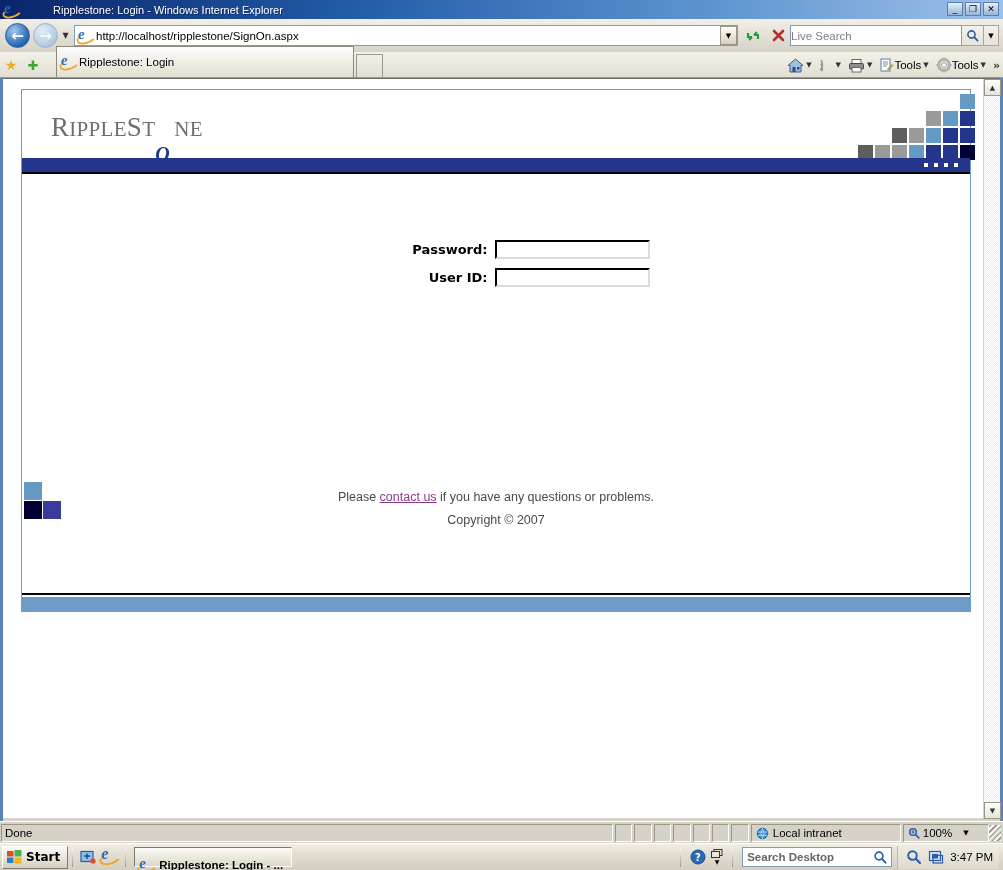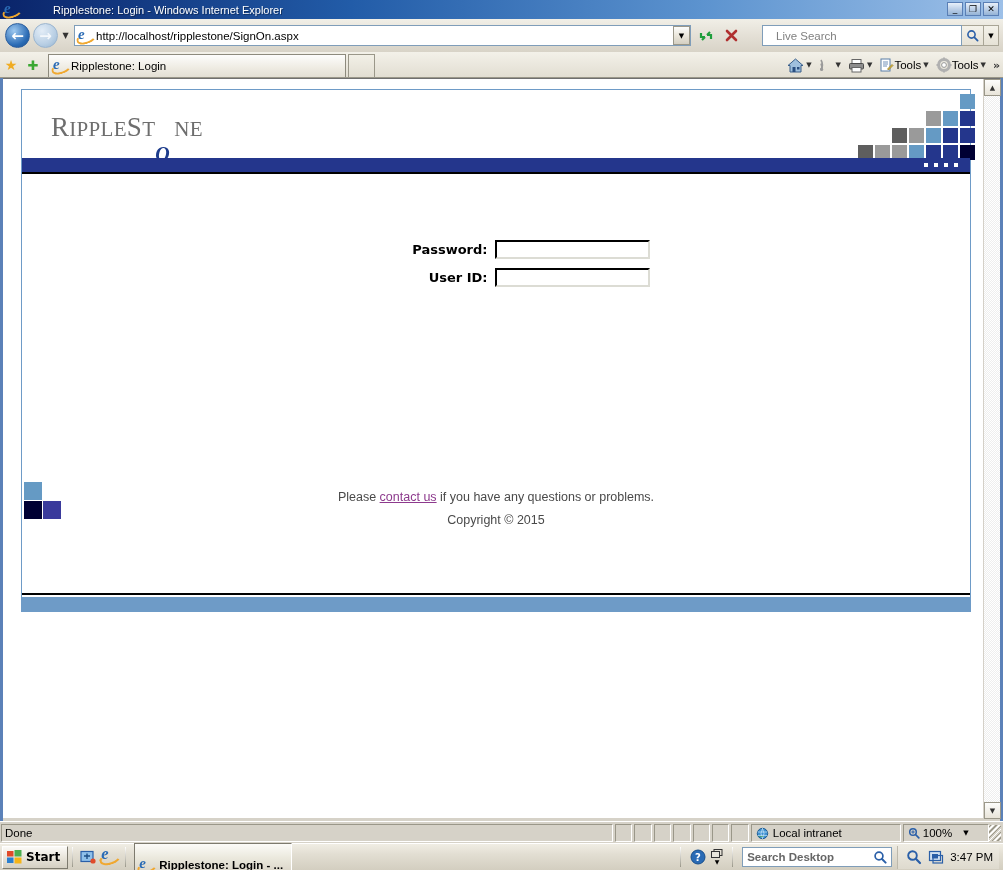--- a/index.html
+++ b/index.html
@@ -90,23 +90,23 @@
     display:flex;align-items:center;justify-content:center;
     font-size: 7px; font-family:"DejaVu Sans",sans-serif;
   }
   .tbtn {
     width: 23px; height: 23px; margin-left: 3px; flex: 0 0 auto;
     display: flex; align-items: center; justify-content: center;
     border: 1px solid transparent;
     font-family: "DejaVu Sans", sans-serif;
   }
   #searchbox {
-    width: 200px; height: 21px; margin-left: 19px; flex: 0 0 auto;
+    width: 172px; height: 21px; margin-left: 0; flex: 0 0 auto;
     background: #fff; border: 1px solid #7f9db9;
-    display: flex; align-items: center; padding-left: 13px;
+    display: flex; align-items: center; padding-left: 0;
     color: #808080; font-size: 11.5px;
   }
   #searchgo {
     width: 22px; height: 21px; flex: 0 0 auto;
     background: linear-gradient(to bottom,#f4f2ea,#e6e2d6);
     border: 1px solid #a9a596; border-left: none;
     display:flex;align-items:center;justify-content:center;
   }
   #searchdrop {
     width: 15px; height: 21px; flex: 0 0 auto;
@@ -122,21 +122,21 @@
     width: 1003px; height: 26px;
     background: linear-gradient(to bottom,#f3f1e9,#e2ded2);
     display: flex; align-items: flex-end;
     border-bottom: 1px solid #9a9789;
   }
   #fav-star, #fav-add {
     width: 22px; height: 24px; flex:0 0 auto;
     display:flex;align-items:center;justify-content:center;
   }
   #tab {
-    width: 298px; height: 23px; margin-left: 4px; flex: 0 0 auto;
+    width: 298px; height: 31px; margin-left: 12px; flex: 0 0 auto;
     background: linear-gradient(to bottom,#fdfdfc,#eeebe2 60%,#e3dfd4);
     border: 1px solid #8d8a7d; border-bottom: none;
     display: flex; align-items: center; padding-left: 4px;
     font-size: 11.5px; color: #000;
   }
   #tab-fav { width:14px;height:14px;margin-right:4px;flex:0 0 auto;position:relative;}
   #newtab {
     width: 27px; height: 23px; margin-left: 2px; flex:0 0 auto;
     background: linear-gradient(to bottom,#f2f0e7,#e2ded2);
     border: 1px solid #9a9789; border-bottom: none;
@@ -309,21 +309,21 @@
     height: 23px; margin-left: 2px; padding: 0 7px 0 4px;
     background: linear-gradient(to bottom,#fbfaf7,#e9e5db 50%,#d4cfc2);
     border: 1px solid; border-color: #ffffff #7d7a6e #7d7a6e #ffffff;
     display: flex; align-items: center; gap: 4px;
     font-size: 12px; font-weight: bold; color: #000;
     font-family: "DejaVu Sans", sans-serif;
   }
   .tb-sep { width: 1px; height: 20px; margin: 0 4px; background: linear-gradient(to bottom,#ffffff,#9a9789); }
   .ql { width: 22px; height: 22px; display:flex;align-items:center;justify-content:center;}
   #taskitem {
-    height: 28px; margin-left: 4px; padding: 16px 8px 0 4px;
+    height: 20px; margin-left: 4px; padding: 16px 8px 0 4px;
     background: linear-gradient(to bottom,#fcfbf8,#eceadf 50%,#ddd8cb);
     border: 1px solid; border-color: #7d7a6e #ffffff #ffffff #7d7a6e;
     display: flex; align-items: center; gap: 5px;
     font-size: 11.5px; font-weight: bold; color: #000;
   }
   #tray {
     margin-left: auto; display: flex; align-items: center; gap: 5px; padding-right: 4px;
   }
   #deskbar {
     width: 150px; height: 20px; background: #fff; border: 1px solid #7f9db9;
@@ -517,21 +517,21 @@
         </div>
         <div class="frow">
           <div class="flabel">User ID:</div>
           <input class="finput" type="text" value="" style="">
         </div>
       </div>
 
       <div id="contact-line">
         <span>Please </span><a id="contact-link" href="#">contact us</a><span> if you have any questions or problems.</span>
       </div>
-      <div id="copyright">Copyright © 2015</div>
+      <div id="copyright">Copyright © 2007</div>
 
       <div id="botblocks">
           <div class="bb" style="width: 18px; height: 18px; left: 0px; top: 0px; background: rgb(101, 154, 196);"></div>
           <div class="bb" style="width: 18px; height: 18px; left: 0px; top: 19px; background: rgb(0, 0, 51);"></div>
           <div class="bb" style="width: 18px; height: 18px; left: 19px; top: 19px; background: rgb(58, 58, 156);"></div>
         </div>
 
       <div id="foot-rule"></div>
       <div id="foot-bar"></div>
     </div>

